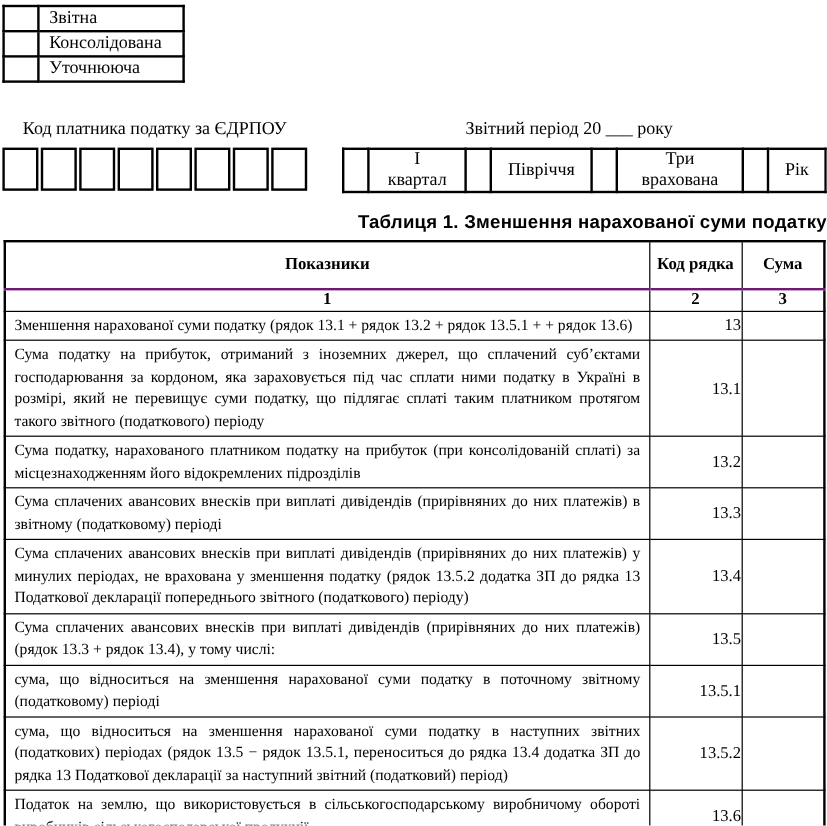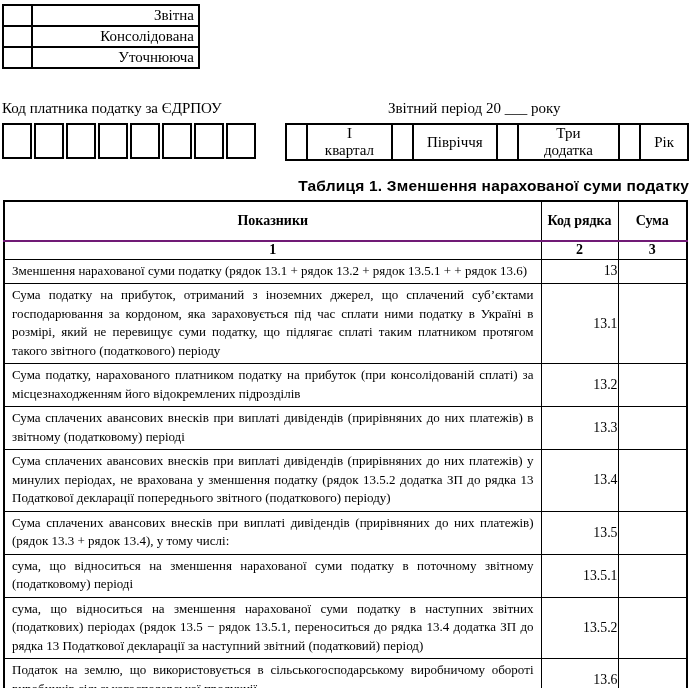--- a/index.html
+++ b/index.html
@@ -15,25 +15,25 @@
   .report-types {
     position: absolute; left: 2px; top: 4px;
     border-collapse: collapse;
   }
   .report-types td {
     border: 2px solid #000;
     height: 21px;
     font-size: 15px;
   }
   .report-types td.chk { width: 29px; }
-  .report-types td.lbl { width: 167px; padding: 0 4px 0 8px; text-align: right; }
+  .report-types td.lbl { width: 121px; padding: 0 4px 0 8px; }
 
   
   .edrpou-label {
-    position: absolute; left: 2px; top: 100px;
+    position: absolute; left: 19px; top: 100px;
     font-size: 15px;
   }
   .edrpou-boxes {
     position: absolute; left: 2px; top: 123px;
     display: flex; gap: 2px;
   }
   .edrpou-boxes .box {
     width: 30px; height: 36px;
     border: 2px solid #000;
     background: #fff;
@@ -139,21 +139,21 @@
 
 <div class="period-label">Звітний період 20 ___ року</div>
 <table class="period-table">
   <tbody>
     <tr>
       <td class="chk"></td>
       <td class="opt">І квартал</td>
       <td class="chk"></td>
       <td class="opt">Півріччя</td>
       <td class="chk"></td>
-      <td class="opt">Три додатка</td>
+      <td class="opt">Три врахована</td>
       <td class="chk"></td>
       <td class="opt">Рік</td>
     </tr>
   </tbody>
 </table>
 
 <div class="table1-title">Таблиця 1. Зменшення нарахованої суми податку</div>
 
 <table class="main-table">
   <colgroup>

